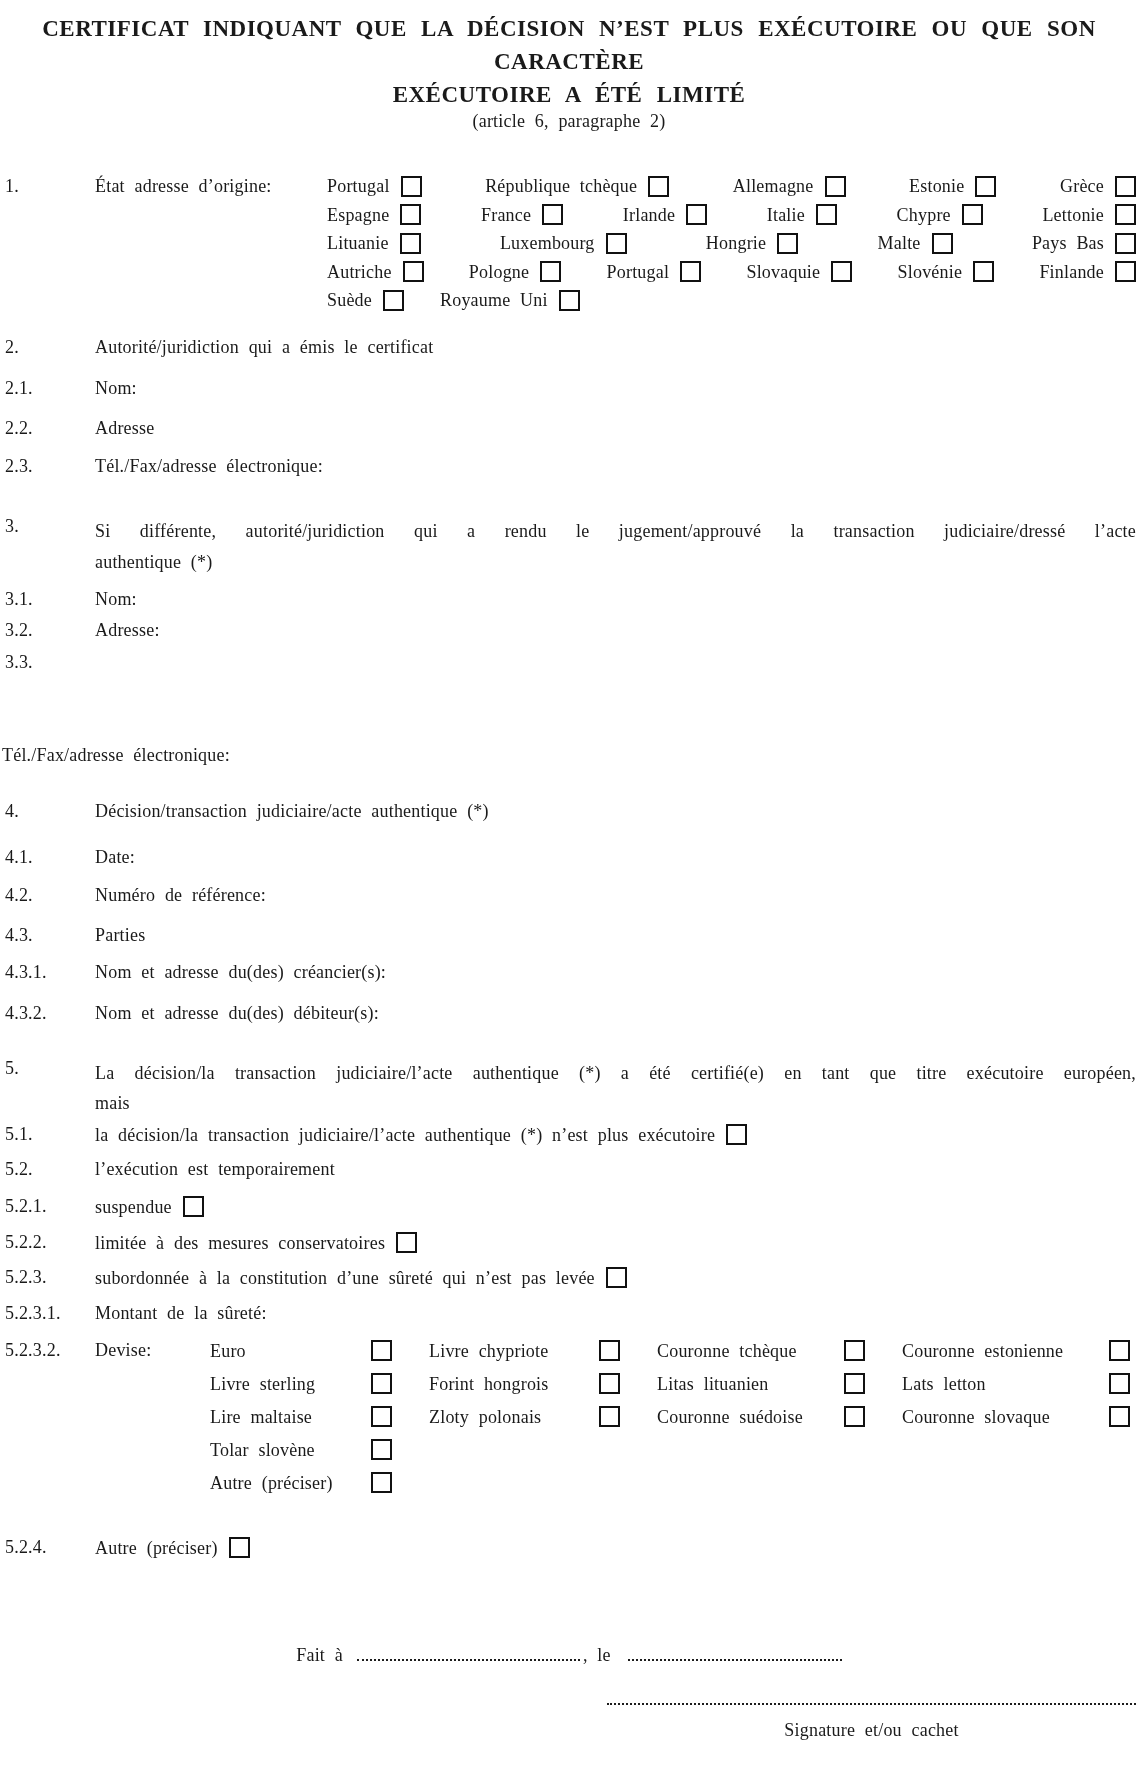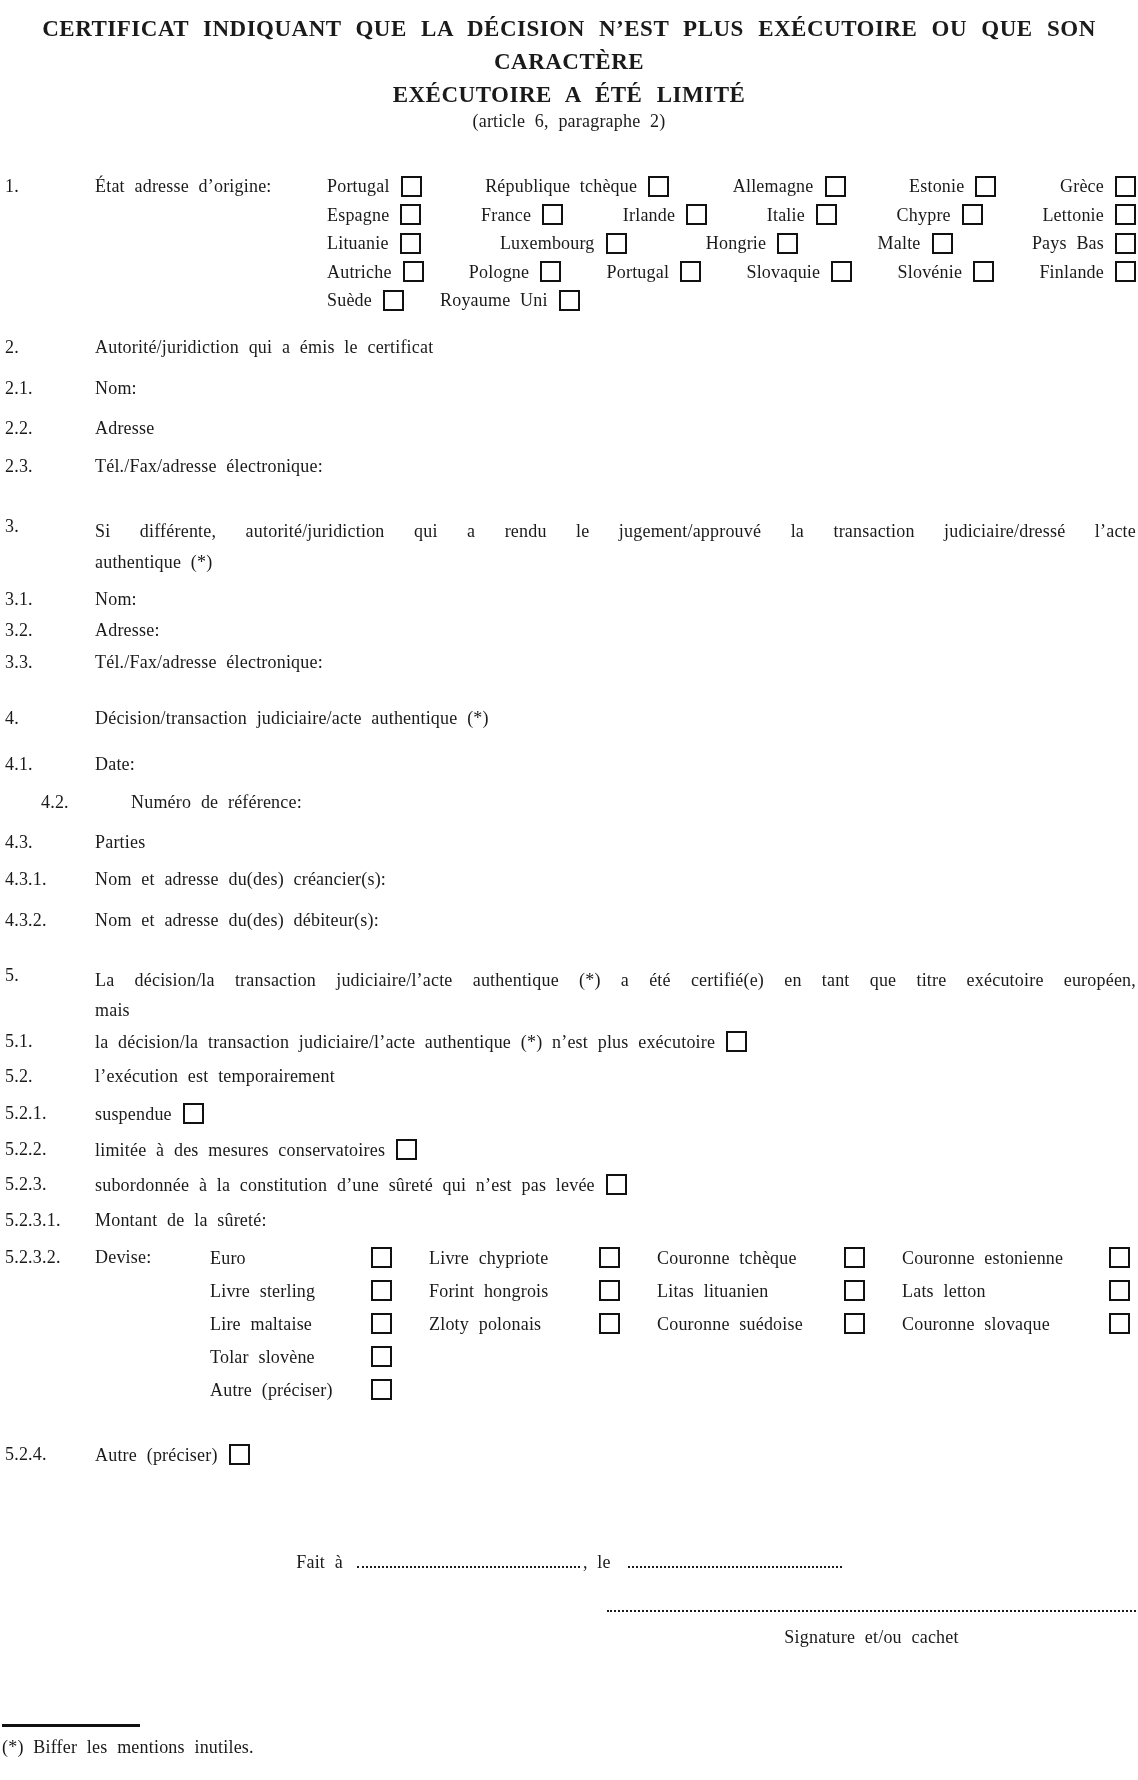--- a/index.html
+++ b/index.html
@@ -51,24 +51,24 @@
   .c-row.c-last{justify-content:flex-start;gap:36px;}
   .citem{display:inline-flex;align-items:center;gap:11px;}
   
   #n2{margin-top:22px;}
   #n21{margin-top:21px;}
   #n22{margin-top:20px;}
   #n23{margin-top:18px;}
   #n3{margin-top:40px;}
   #n31{margin-top:11px;}
   #n32{margin-top:11px;}
-  #n33{margin-top:12px;}
+  #n33{margin-top:12px;flex-direction:column;}
   #n4{margin-top:36px;}
   #n41{margin-top:26px;}
-  #n42{margin-top:18px;margin-left:36px;}
+  #n42{margin-top:18px;}
   #n43{margin-top:20px;}
   #n431{margin-top:17px;}
   #n432{margin-top:21px;}
   #n5{margin-top:35px;}
   #n51{margin-top:6px;}
   #n52{margin-top:14px;}
   #n521{margin-top:17px;}
   #n522{margin-top:15px;}
   #n523{margin-top:14px;}
   #n5231{margin-top:15px;}

